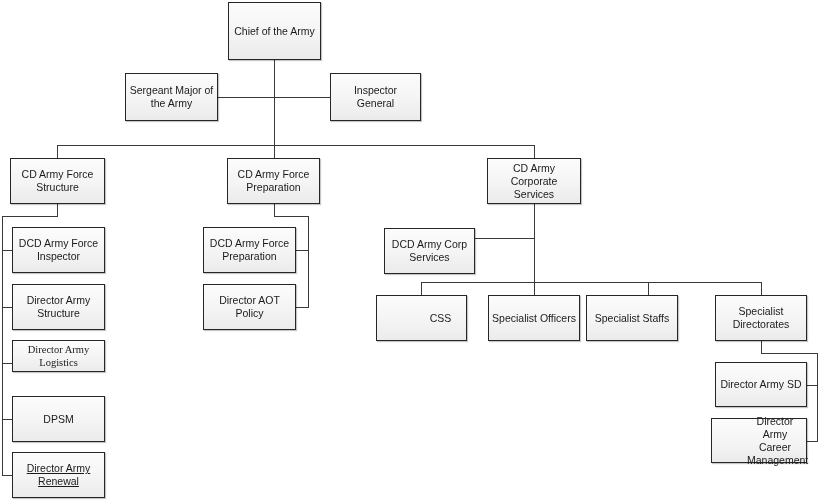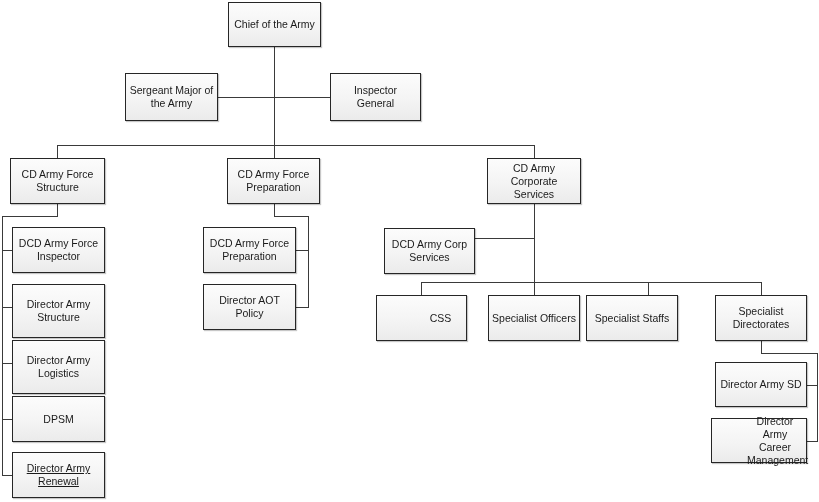--- a/index.html
+++ b/index.html
@@ -74,45 +74,45 @@
     <div class="conn h" style="left: 421px; top: 282px; width: 340px;"></div>
     <div class="conn v" style="left: 421px; top: 282px; height: 14px;"></div>
     <div class="conn v" style="left: 534px; top: 282px; height: 14px;"></div>
     <div class="conn v" style="left: 648px; top: 282px; height: 14px;"></div>
     <div class="conn v" style="left: 761px; top: 282px; height: 14px;"></div>
     <div class="conn v" style="left: 761px; top: 341px; height: 12px;"></div>
     <div class="conn h" style="left: 761px; top: 353px; width: 57px;"></div>
     <div class="conn v" style="left: 817px; top: 353px; height: 88px;"></div>
     <div class="conn h" style="left: 807px; top: 385px; width: 11px;"></div>
     <div class="conn h" style="left: 807px; top: 441px; width: 11px;"></div>
-    <div class="node" style="left: 228px; top: 2px; width: 93px; height: 45px;">
+    <div class="node" style="left: 228px; top: 2px; width: 93px; height: 58px;">
       <span>Chief of the Army</span>
     </div>
     <div class="node" style="left: 125px; top: 73px; width: 93px; height: 48px;">
       <span>Sergeant Major of the Army</span>
     </div>
     <div class="node" style="left: 330px; top: 73px; width: 91px; height: 48px;">
       <span>Inspector General</span>
     </div>
     <div class="node" style="left: 10px; top: 158px; width: 95px; height: 46px;">
       <span>CD Army Force Structure</span>
     </div>
     <div class="node" style="left: 227px; top: 158px; width: 93px; height: 46px;">
       <span>CD Army Force Preparation</span>
     </div>
     <div class="node" style="left: 487px; top: 158px; width: 94px; height: 46px;">
       <span>CD Army Corporate Services</span>
     </div>
     <div class="node" style="left: 12px; top: 227px; width: 93px; height: 46px;">
       <span>DCD Army Force Inspector</span>
     </div>
-    <div class="node" style="left: 12px; top: 284px; width: 93px; height: 54px;">
+    <div class="node" style="left: 12px; top: 284px; width: 93px; height: 46px;">
       <span>Director Army Structure</span>
     </div>
-    <div class="node" style="left: 12px; top: 340px; width: 93px; height: 54px;">
+    <div class="node" style="left: 12px; top: 340px; width: 93px; height: 32px; font-family: Liberation Serif, serif;">
       <span>Director Army Logistics</span>
     </div>
     <div class="node" style="left: 12px; top: 396px; width: 93px; height: 46px;">
       <span>DPSM</span>
     </div>
     <div class="node" style="left: 12px; top: 452px; width: 93px; height: 46px; text-decoration: underline;">
       <span>Director Army Renewal</span>
     </div>
     <div class="node" style="left: 203px; top: 227px; width: 93px; height: 46px;">
       <span>DCD Army Force Preparation</span>

